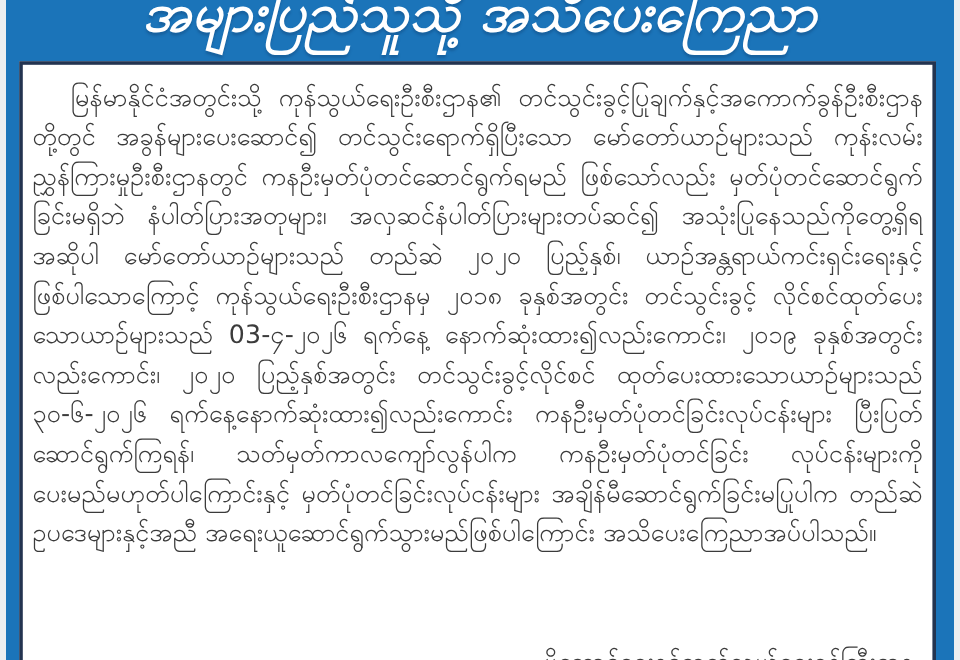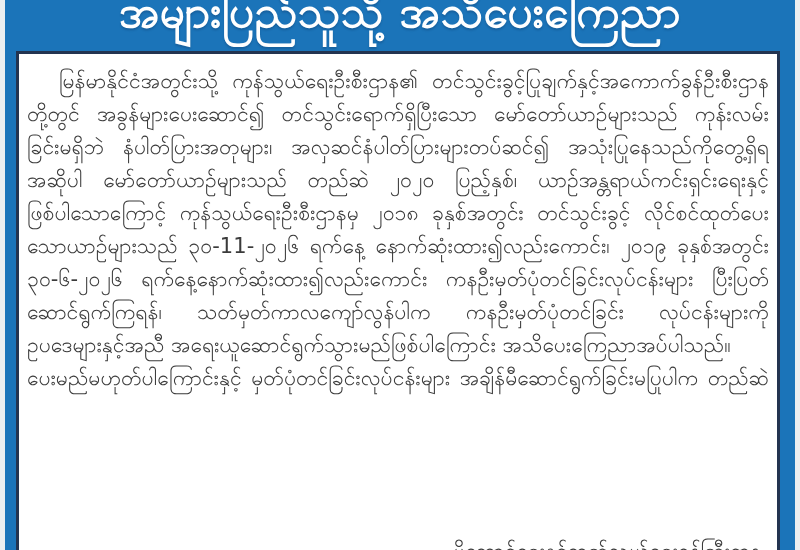--- a/index.html
+++ b/index.html
@@ -31,20 +31,21 @@
   .edge-left { left: 0; }
   .edge-right { right: 0; }
 
   .banner {
     position: absolute;
     left: 5px;
     right: 5px;
     top: 0;
     height: 54px;
     overflow: hidden;
+    font-style: italic;
   }
   .title {
     position: absolute;
     left: 0;
     right: 0;
     top: -17px;
     margin: 0;
     text-align: center;
     color: #ffffff;
     font-size: 44px;
@@ -106,24 +107,26 @@
   <div class="edge-strip edge-right"></div>
 
   <div class="banner">
     <h1 class="title">အများပြည်သူသို့ အသိပေးကြေညာ</h1>
   </div>
 
   <div class="content-box">
     <div class="lines">
         <div class="line first">မြန်မာနိုင်ငံအတွင်းသို့ ကုန်သွယ်ရေးဦးစီးဌာန၏ တင်သွင်းခွင့်ပြုချက်နှင့်အကောက်ခွန်ဦးစီးဌာန</div>
         <div class="line">တို့တွင် အခွန်များပေးဆောင်၍ တင်သွင်းရောက်ရှိပြီးသော မော်တော်ယာဉ်များသည် ကုန်းလမ်းပို့ဆောင်ရေး</div>
+        <div class="line">ညွှန်ကြားမှုဦးစီးဌာနတွင် ကနဦးမှတ်ပုံတင်ဆောင်ရွက်ရမည် ဖြစ်သော်လည်း မှတ်ပုံတင်ဆောင်ရွက်</div>
         <div class="line">ခြင်းမရှိဘဲ နံပါတ်ပြားအတုများ၊ အလှဆင်နံပါတ်ပြားများတပ်ဆင်၍ အသုံးပြုနေသည်ကိုတွေ့ရှိရပါသည်။</div>
         <div class="line">အဆိုပါ မော်တော်ယာဉ်များသည် တည်ဆဲ ၂၀၂၀ ပြည့်နှစ်၊ ယာဉ်အန္တရာယ်ကင်းရှင်းရေးနှင့်မော်တော်</div>
         <div class="line">ဖြစ်ပါသောကြောင့် ကုန်သွယ်ရေးဦးစီးဌာနမှ ၂၀၁၈ ခုနှစ်အတွင်း တင်သွင်းခွင့် လိုင်စင်ထုတ်ပေးထား</div>
-        <div class="line">သောယာဉ်များသည် ၃၀-11-၂၀၂၆ ရက်နေ့ နောက်ဆုံးထား၍လည်းကောင်း၊ ၂၀၁၉ ခုနှစ်အတွင်း</div>
+        <div class="line">သောယာဉ်များသည် 03-၄-၂၀၂၆ ရက်နေ့ နောက်ဆုံးထား၍လည်းကောင်း၊ ၂၀၁၉ ခုနှစ်အတွင်း</div>
+        <div class="line">လည်းကောင်း၊ ၂၀၂၀ ပြည့်နှစ်အတွင်း တင်သွင်းခွင့်လိုင်စင် ထုတ်ပေးထားသောယာဉ်များသည်</div>
         <div class="line">၃၀-၆-၂၀၂၆ ရက်နေ့နောက်ဆုံးထား၍လည်းကောင်း ကနဦးမှတ်ပုံတင်ခြင်းလုပ်ငန်းများ ပြီးပြတ်အောင်</div>
         <div class="line">ဆောင်ရွက်ကြရန်၊ သတ်မှတ်ကာလကျော်လွန်ပါက ကနဦးမှတ်ပုံတင်ခြင်း လုပ်ငန်းများကို ဆောင်ရွက်</div>
+        <div class="line">ပေးမည်မဟုတ်ပါကြောင်းနှင့် မှတ်ပုံတင်ခြင်းလုပ်ငန်းများ အချိန်မီဆောင်ရွက်ခြင်းမပြုပါက တည်ဆဲ</div>
         <div class="line last">ဥပဒေများနှင့်အညီ အရေးယူဆောင်ရွက်သွားမည်ဖြစ်ပါကြောင်း အသိပေးကြေညာအပ်ပါသည်။</div>
-        <div class="line">ပေးမည်မဟုတ်ပါကြောင်းနှင့် မှတ်ပုံတင်ခြင်းလုပ်ငန်းများ အချိန်မီဆောင်ရွက်ခြင်းမပြုပါက တည်ဆဲ</div>
       </div>
     <div class="signature">ပို့ဆောင်ရေးနှင့်ဆက်သွယ်ရေးဝန်ကြီးဌာန</div>
   </div>
 </div>
 
 </body></html>

